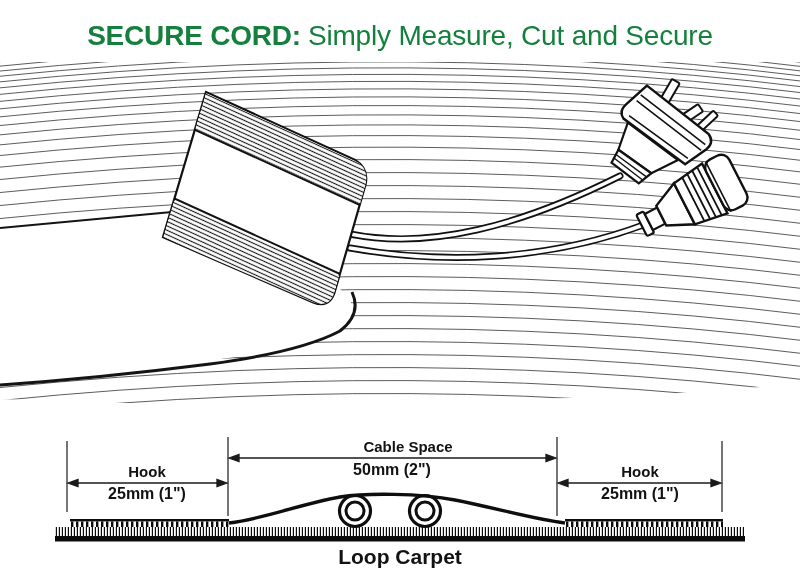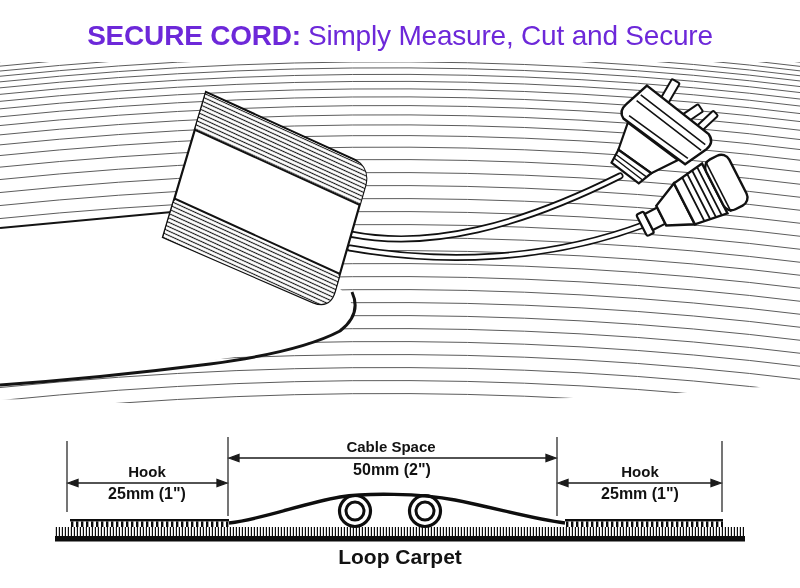--- a/index.html
+++ b/index.html
@@ -4,21 +4,21 @@
 <style>
   html,body{margin:0;padding:0;background:#fff;}
   .stage{
     position:relative;width:800px;height:588px;background:#ffffff;overflow:hidden;
     font-family:"Liberation Sans", sans-serif;color:#111;
   }
   .stage svg{position:absolute;left:0;top:0;}
   .label{position:absolute;transform:translateX(-50%);white-space:nowrap;color:#121212;}
   .page-title{
     position:absolute;left:400px;top:20px;transform:translateX(-50%);
-    font-size:28px;white-space:nowrap;letter-spacing:-0.2px;color:#6d28d9;text-align:center;
+    font-size:28px;white-space:nowrap;letter-spacing:-0.2px;color:#15803d;text-align:center;
   }
   .page-title .brand{font-weight:700;}
   .page-title .tagline{font-weight:400;margin-left:7px;}
   .dim-label{font-size:15px;font-weight:600;}
   .dim-size{font-size:16px;font-weight:600;}
   .carpet-label{font-size:21px;font-weight:600;}
 </style>
 </head>
 <body>
 
@@ -174,21 +174,21 @@
         <circle cx="425" cy="511" r="15.5" stroke-width="3.2"></circle>
         <circle cx="425" cy="511" r="9" stroke-width="3"></circle>
       </g>
     </g>
   </svg>
 
   <div class="page-title">
     <span class="brand">SECURE CORD:</span><span class="tagline">Simply Measure, Cut and Secure</span>
   </div>
 
-  <div class="label dim-label" style="left:391px;top:438px;">Cable Space</div>
+  <div class="label dim-label" style="left:408px;top:438px;">Cable Space</div>
   <div class="label dim-size" style="left:392px;top:461px;">50mm (2")</div>
 
   <div class="label dim-label" style="left:147px;top:463px;">Hook</div>
   <div class="label dim-size" style="left:147px;top:485px;">25mm (1")</div>
 
   <div class="label dim-label" style="left:640px;top:463px;">Hook</div>
   <div class="label dim-size" style="left:640px;top:485px;">25mm (1")</div>
 
   <div class="label carpet-label" style="left:400px;top:545px;">Loop Carpet</div>
 </div>

